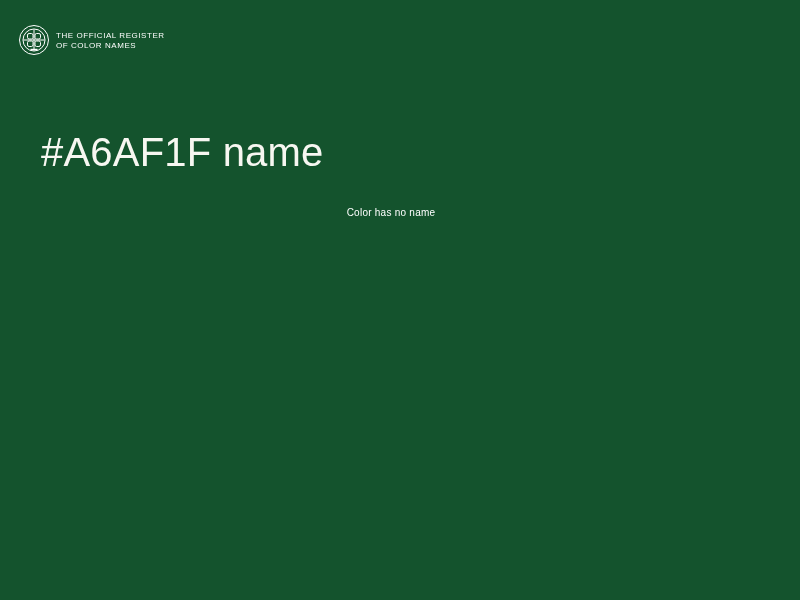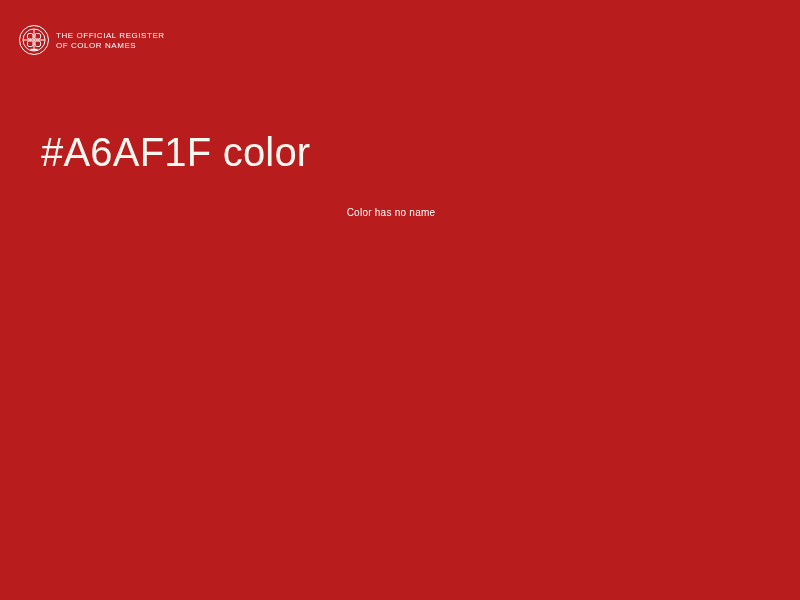--- a/index.html
+++ b/index.html
@@ -86,21 +86,21 @@
     letter-spacing: 0.25px;
     margin: 0;
     padding-top: 30px;
     white-space: nowrap;
     text-align: center;
   }
 </style>
 </head>
 <body>
 
-<div id="page" style="background: #b91c1c; text-decoration: underline;">
+<div id="page" style="background: #14532d; text-decoration: underline;">
 
   <div class="brand">
 
     <span class="brand-seal-wrap">
       <svg class="brand-seal" viewBox="0 0 32 32" xmlns="http://www.w3.org/2000/svg" fill="none" stroke="#ffffff" stroke-width="1">
         <circle cx="16" cy="16" r="14.5"></circle>
         <circle cx="16" cy="16" r="11"></circle>
         <path d="M16 5.5 L16 26.5"></path>
         <path d="M5.5 16 L26.5 16"></path>
         <rect x="9.5" y="9.5" width="5.5" height="5.5" rx="1.6"></rect>
@@ -112,17 +112,17 @@
     </span>
 
     <span class="brand-text">
       <span class="brand-line">THE OFFICIAL REGISTER</span>
       <span class="brand-line">OF COLOR NAMES</span>
     </span>
 
   </div>
 
   <div class="content">
-    <h1 class="color-title">#A6AF1F color</h1>
+    <h1 class="color-title">#A6AF1F name</h1>
     <p class="color-subtitle">Color has no name</p>
   </div>
 
 </div>
 
 </body></html>

